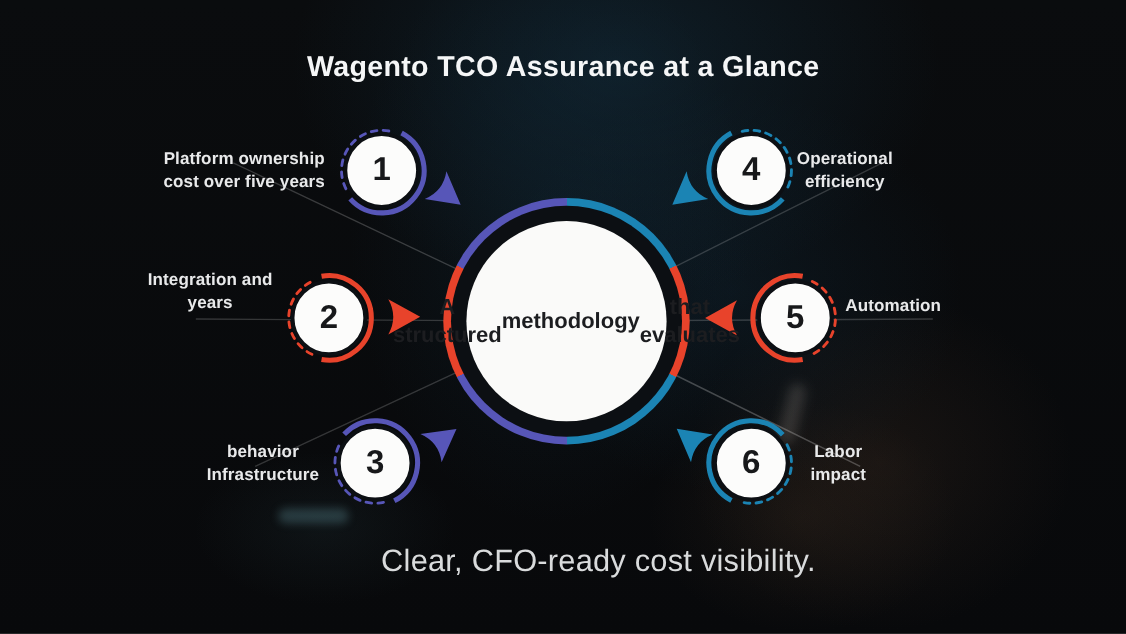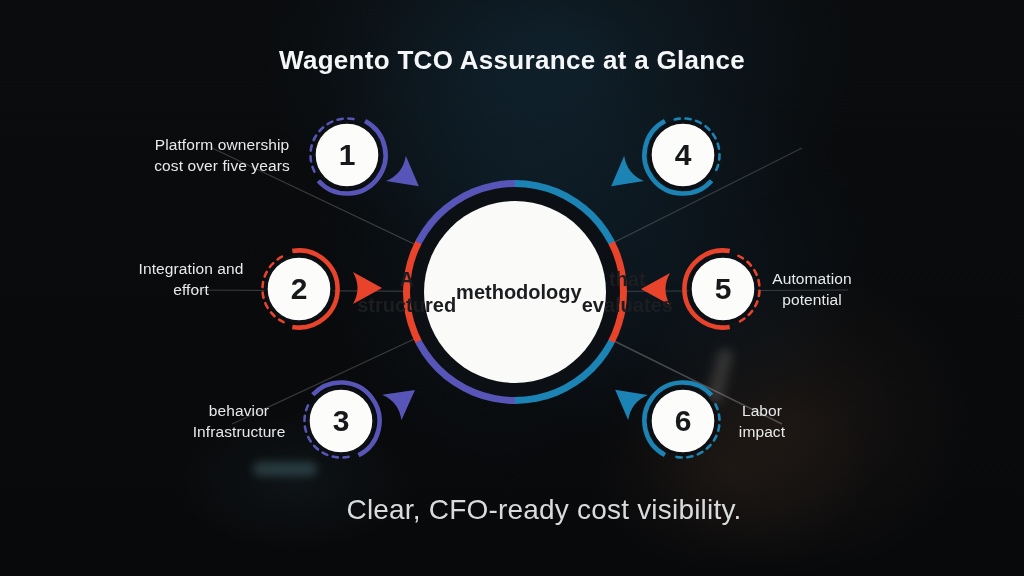--- a/index.html
+++ b/index.html
@@ -60,21 +60,21 @@
   .node{position:absolute;width:88px;height:88px;z-index:3;}
   .node .num{
     position:absolute;inset:0;display:flex;align-items:center;justify-content:center;
     font-size:30px;font-weight:700;color:#17181a;padding-bottom:1px;
   }
   .arrow{position:absolute;width:36px;height:36px;z-index:2;}
   .label{
     position:absolute;width:190px;text-align:center;z-index:4;
     font-size:15.5px;line-height:21px;color:#e8e9ea;font-weight:400;letter-spacing:0.1px;
   }
-  .label span{display:block;}
+  .label span{display:block;font-weight:bold;}
 </style>
 </head>
 <body>
 
 <div class="canvas">
   <div class="bg"></div>
   <div class="phone-glow"></div>
   <div class="stylus-glow"></div>
 
   <svg class="connectors" width="1024" height="576">
@@ -177,31 +177,34 @@
       </g>
       <circle cx="0" cy="0" r="33" fill="#fcfcfb" stroke="#0c0f13" stroke-width="3.4"></circle>
     </svg>
     <div class="num">6</div>
   </div>
 
   <div class="label" style="left:127px;top:134px">
     <span>Platform ownership</span>
     <span>cost over five years</span>
   </div>
-  <div class="label" style="left:96px;top:258px">
+  <div class="label" style="left:96px;top:244px">
     <span>Integration and</span>
-    <span>effort</span>
+    <span>years</span>
   </div>
   <div class="label" style="left:144px;top:400px">
     <span>behavior</span>
     <span>Infrastructure</span>
   </div>
+  <div class="label" style="left:673px;top:134px">
+    <span>Operational</span>
+    <span>efficiency</span>
+  </div>
   <div class="label" style="left:717px;top:268px">
     <span>Automation</span>
-    <span>potential</span>
   </div>
   <div class="label" style="left:667px;top:400px">
     <span>Labor</span>
     <span>impact</span>
   </div>
 
   <div class="caption">Clear, CFO-ready cost visibility.</div>
 </div>
 
 </body></html>

